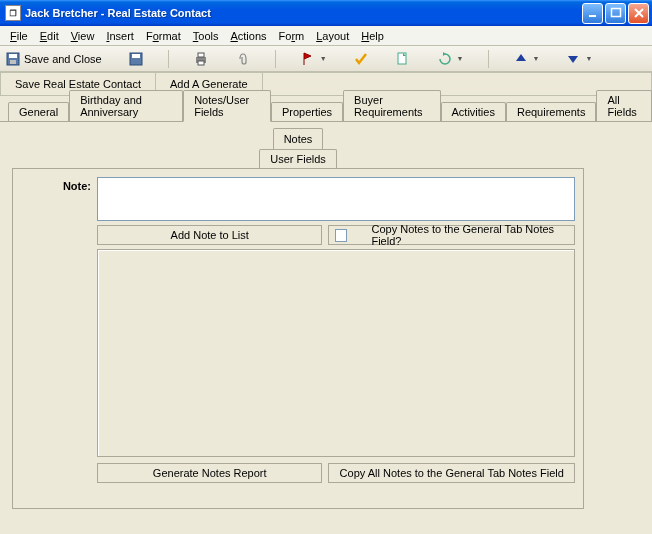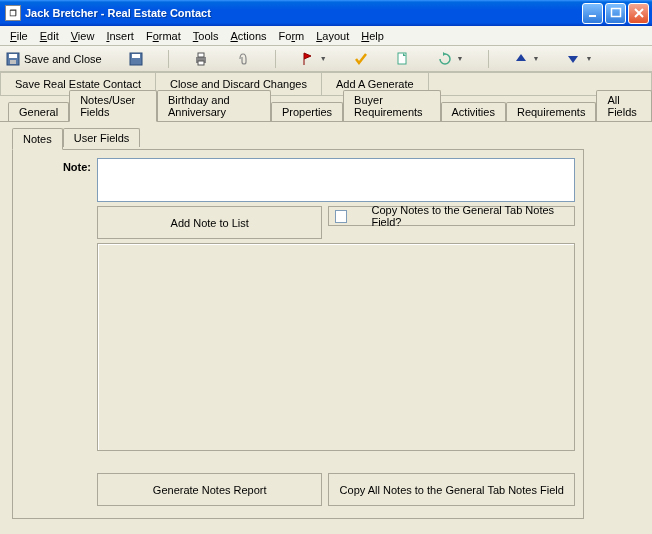--- a/index.html
+++ b/index.html
@@ -27,31 +27,31 @@
 .actionbar { height: 24px; background: #ece9d8; border: 1px solid #c0c0b0; margin: 0; display: flex; align-items: stretch; }
 .ab-btn { padding: 4px 14px; border-right: 1px solid #c0c0b0; display: flex; align-items: center; }
 .ab-btn:last-child { border-right: 1px solid #c0c0b0; }
 
 .tabbar1 { height: 22px; background: #ece9d8; display: flex; align-items: flex-end; margin-top: 4px; padding-left: 8px; border-bottom: 1px solid #aca899; }
 .tab1 { padding: 3px 10px; border: 1px solid #aca899; border-bottom: none; margin-right: 0px; background: #ece9d8; border-radius: 2px 2px 0 0; position: relative; }
 .tab1.active { background: #ece9d8; border-bottom: 1px solid #ece9d8; margin-bottom: -1px; z-index: 2; }
 
 .content { padding: 6px 8px; }
 
-.tabbar2 { display: flex; align-items: flex-start; border-bottom: 1px solid #aca899; margin-left: 4px; margin-right: 60px; }
+.tabbar2 { display: flex; align-items: center; border-bottom: 1px solid #aca899; margin-left: 4px; margin-right: 60px; flex-direction: column; }
 .tab2 { padding: 3px 10px; border: 1px solid #aca899; border-bottom: none; border-radius: 2px 2px 0 0; background: #ece9d8; }
 .tab2.active { background: #ece9d8; border-bottom: 1px solid #ece9d8; margin-bottom: -1px; padding: 4px 10px; }
 
 .panel { border: 1px solid #aca899; border-top: none; margin: 0 60px 0 4px; min-height: 340px; padding: 8px; background: #ece9d8; }
 
 .row { display: flex; gap: 6px; margin-bottom: 4px; }
 .label { width: 70px; text-align: right; font-weight: bold; padding-top: 3px; }
 .textarea { flex: 1; height: 44px; border: 1px solid #7f9db9; background: #fff; resize: none; font-family: Tahoma; font-size: 11px; padding: 2px; }
 
-.button { border: 1px solid #aca899; background: #ece9d8; padding: 3px 6px; text-align: center; height: 33px; display: flex; align-items: center; justify-content: center; }
+.button { border: 1px solid #aca899; background: #ece9d8; padding: 3px 6px; text-align: center; height: 20px; display: flex; align-items: center; justify-content: center; }
 
 .checkbox-row { display: flex; align-items: center; gap: 4px; }
 .checkbox { width: 13px; height: 13px; border: 1px solid #7f9db9; background: #fff; }
 
 .bigbox { border: 1px solid #aca899; background: #ece9d8; height: 208px; margin-left: 76px; margin-top: 4px; box-shadow: inset 1px 1px 0 #fff; }
 </style>
 </head>
 <body>
 
 <div class="titlebar">
@@ -172,28 +172,27 @@
         <svg viewBox="0 0 16 16">
           <path d="M3 5 L13 5 L8 12 Z" fill="#2040a0"></path>
         </svg>
       </span>
     <span class="drop-arrow">▼</span>
   </div>
 </div>
 
 <div class="actionbar">
   <div class="ab-btn">Save Real Estate Contact</div>
-  <div class="ab-btn">Close and Discard Changes</div>
   <div class="ab-btn">Add A Generate</div>
 </div>
 
 <div class="tabbar1">
   <div class="tab1">General</div>
+  <div class="tab1">Birthday and Anniversary</div>
   <div class="tab1 active">Notes/User Fields</div>
-  <div class="tab1">Birthday and Anniversary</div>
   <div class="tab1">Properties</div>
   <div class="tab1">Buyer Requirements</div>
   <div class="tab1">Activities</div>
   <div class="tab1">Requirements</div>
   <div class="tab1">All Fields</div>
 </div>
 
 <div class="content">
   <div class="tabbar2">
     <div class="tab2 active">Notes</div>
@@ -205,18 +204,18 @@
       <textarea class="textarea" style=""></textarea>
     </div>
     <div class="row" style="margin-left:76px;">
       <div class="button" style="flex:1;">Add Note to List</div>
       <div class="checkbox-row" style="flex:1.1; border:1px solid #aca899; padding:0 6px; height:20px; background:#ece9d8;gap:24px;">
         <div class="checkbox"></div>
         <span>Copy Notes to the General Tab Notes Field?</span>
       </div>
     </div>
     <div class="bigbox"></div>
-    <div class="row" style="margin-left:76px; margin-top:22px;">
+    <div class="row" style="margin-left:76px; margin-top:6px;">
       <div class="button" style="flex:1;">Generate Notes Report</div>
       <div class="button" style="flex:1.1;">Copy All Notes to the General Tab Notes Field</div>
     </div>
   </div>
 </div>
 
 </body></html>

